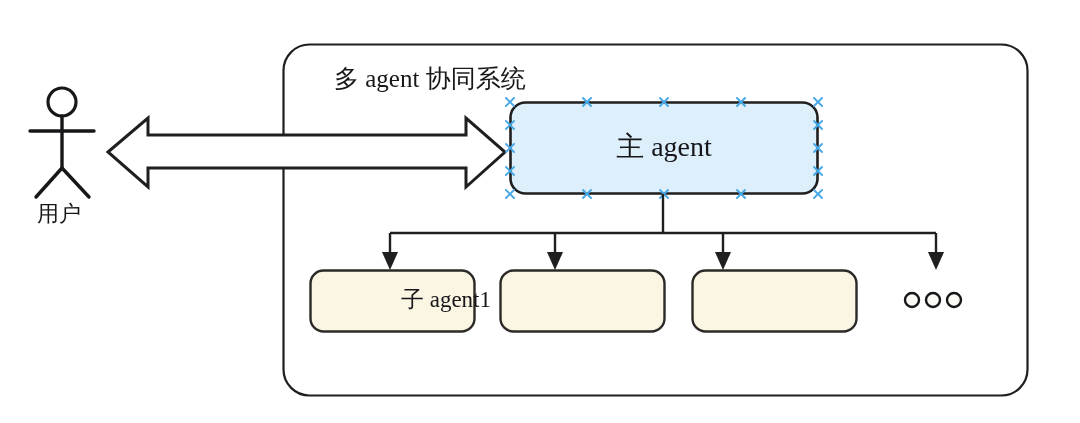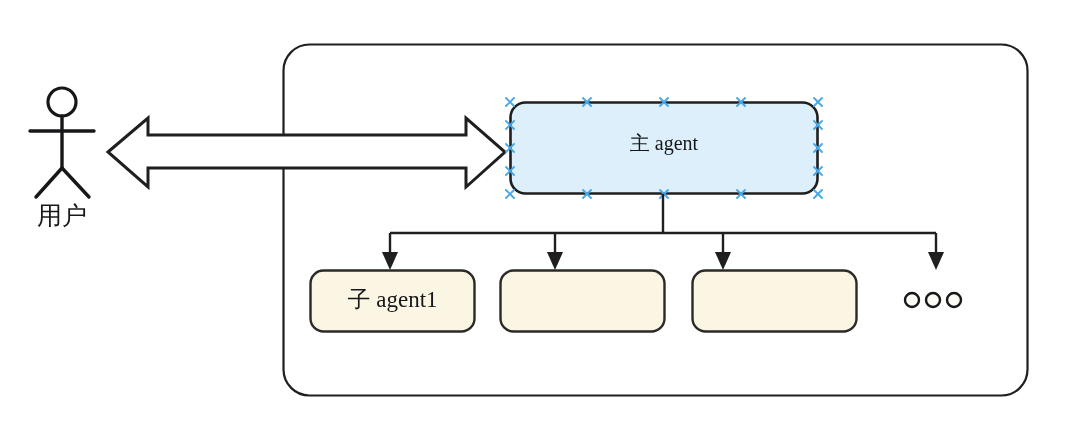--- a/index.html
+++ b/index.html
@@ -33,34 +33,35 @@
     line-height: 1;
   }
   #system-title {
     left: 334px;
     top: 66px;
     font-size: 25px;
   }
   #actor-label {
     left: 37px;
     top: 203px;
-    font-size: 25px;
+    font-size: 22px;
   }
   #main-agent-label {
     left: 510px;
     top: 133px;
     width: 308px;
     text-align: center;
-    font-size: 20px;
+    font-size: 28px;
   }
   .sub-label {
     top: 288px;
     width: 165px;
-    text-align: center;
+    text-align: right;
     font-size: 23px;
+    padding-left: 16px;
   }
   #sub-label-0 { left: 310px; }
   #sub-label-1 { left: 500px; }
   #sub-label-2 { left: 692px; }
 </style>
 </head>
 <body>
 
 <div id="canvas">
 
@@ -169,20 +170,21 @@
     <rect x="500.5" y="270.5" width="164" height="61" rx="13" ry="13" fill="#fbf5e4" stroke="#2c2a26" stroke-width="2.4"></rect>
     <rect x="692.5" y="270.5" width="164" height="61" rx="13" ry="13" fill="#fbf5e4" stroke="#2c2a26" stroke-width="2.4"></rect>
 
     <g fill="#fdfbf5" stroke="#17171a" stroke-width="2.4">
       <circle cx="912" cy="300" r="7"></circle>
       <circle cx="933" cy="300" r="7"></circle>
       <circle cx="954" cy="300" r="7"></circle>
     </g>
   </svg>
 
+  <div class="lbl" id="system-title">多 agent 协同系统</div>
 
   <div class="lbl" id="actor-label">用户</div>
 
   <div class="lbl" id="main-agent-label">主 agent</div>
 
   <div class="lbl sub-label" id="sub-label-0">子 agent1</div>
 
 
 
 </div>

